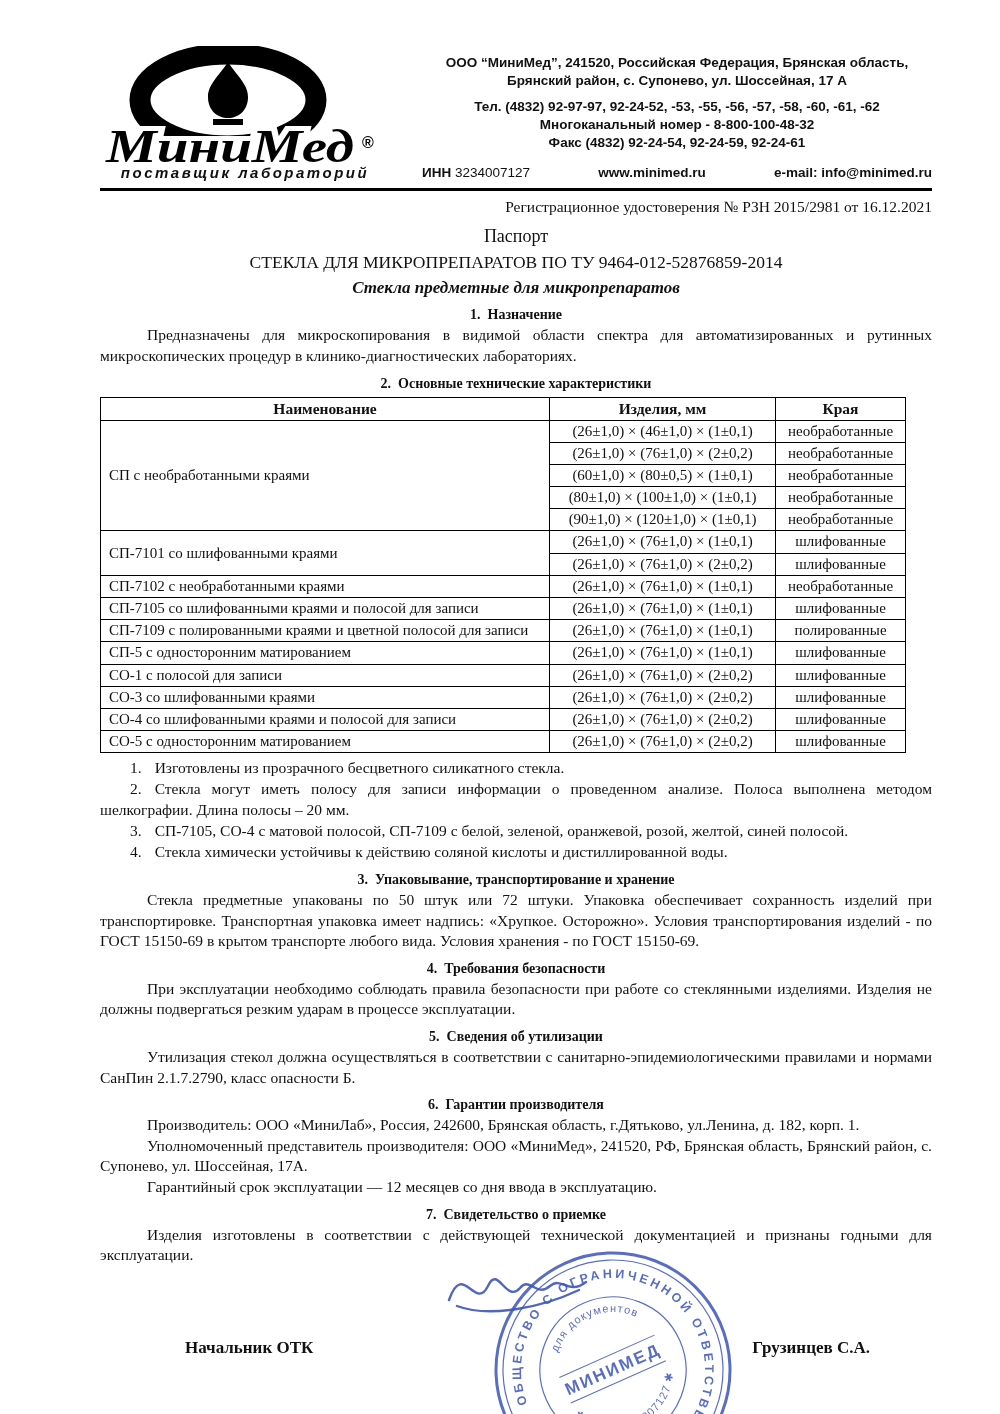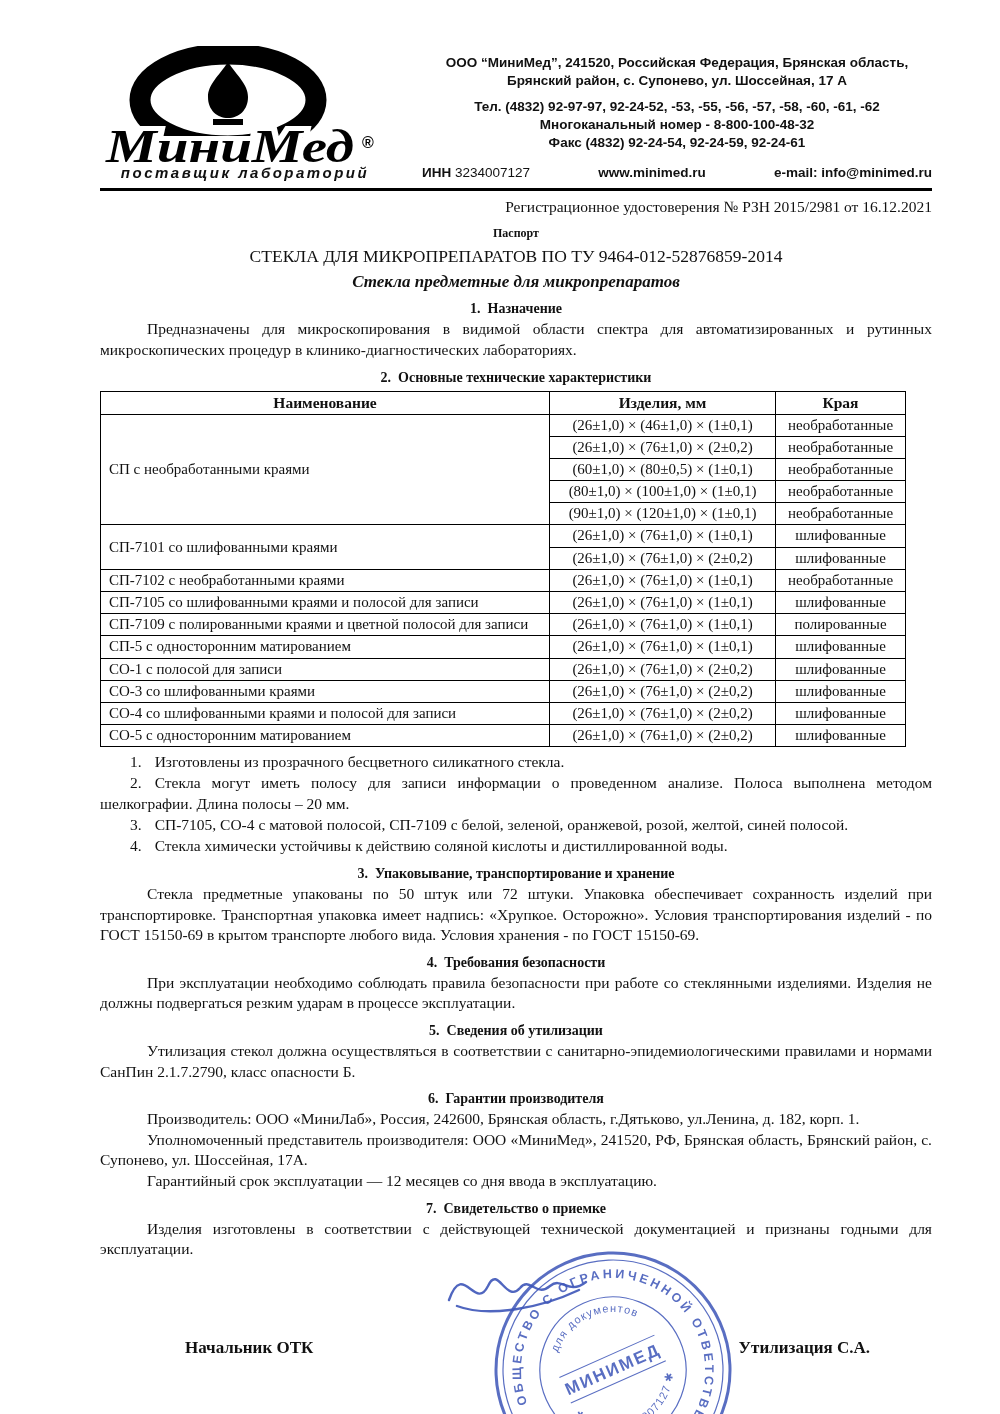--- a/index.html
+++ b/index.html
@@ -18,21 +18,21 @@
   .logo-reg { font:bold 16px "Liberation Sans", sans-serif; fill:#000; }
   .logo-tagline { font:italic bold 15px "Liberation Sans", sans-serif; letter-spacing:2.5px; text-align:center; width:290px; margin-top:-8px; }
   .contact { flex:1; margin-left:22px; font-family:"Liberation Sans", sans-serif; font-weight:bold; font-size:13.5px; line-height:1.34; padding-top:8px;text-align:center; }
   .contact .grp { margin-bottom:8px; }
   .inn-row { display:flex; justify-content:space-between; margin-top:12px; }
   .inn-value { font-weight:normal; }
   .divider { border-bottom:3px solid #000; margin-top:6px; }
   .reg-line { text-align:right; font-size:15.5px; margin-top:7px; }
   
   .title-block { text-align:center; margin-top:10px; }
-  .doc-type { font-weight:bold; font-size:12px;text-align:center; }
+  .doc-type { font-weight:normal; font-size:18px;text-align:center; }
   .doc-main { font-weight:normal; font-size:17.5px; margin-top:5px; }
   .doc-sub  { font-weight:bold; font-style:italic; font-size:17px; margin-top:5px; }
   
   .sec-heading { text-align:center; font-weight:bold; font-size:14px; margin-top:9px; margin-bottom:2px; }
   p.body { font-size:15.5px; line-height:1.33; text-align:justify; text-indent:47px; }
   
   table.specs { border-collapse:collapse; width:806px; margin-top:3px; font-size:15px; align-self:flex-start;font-family:Liberation Serif, serif; }
   .specs th, .specs td { border:1px solid #000; padding:1px 8px; line-height:1.28; }
   .specs th { text-align:center; font-size:15.5px; }
   .w-name { width:450px; }
@@ -224,21 +224,21 @@
     <p class="body">Гарантийный срок эксплуатации — 12 месяцев со дня ввода в эксплуатацию.</p>
   </div>
 
   <div>
     <div class="sec-heading">7.&nbsp;&nbsp;Свидетельство о приемке</div>
     <p class="body">Изделия изготовлены в соответствии с действующей технической документацией и признаны годными для эксплуатации.</p>
   </div>
 
   <div class="sign-row">
     <span>Начальник ОТК</span>
-    <span>Утилизация С.А.</span>
+    <span>Грузинцев С.А.</span>
   </div>
 
   <div class="stamp-wrap">
     <svg width="380" height="250" viewBox="0 0 380 250">
       <g class="stamp-g" transform="translate(198,128)">
         <g transform="rotate(-24)">
           <circle r="117" class="stamp-ring" stroke-width="3"></circle>
           <circle r="110" class="stamp-ring" stroke-width="1.2"></circle>
           <circle r="73" class="stamp-ring" stroke-width="1.2"></circle>
           <defs>

